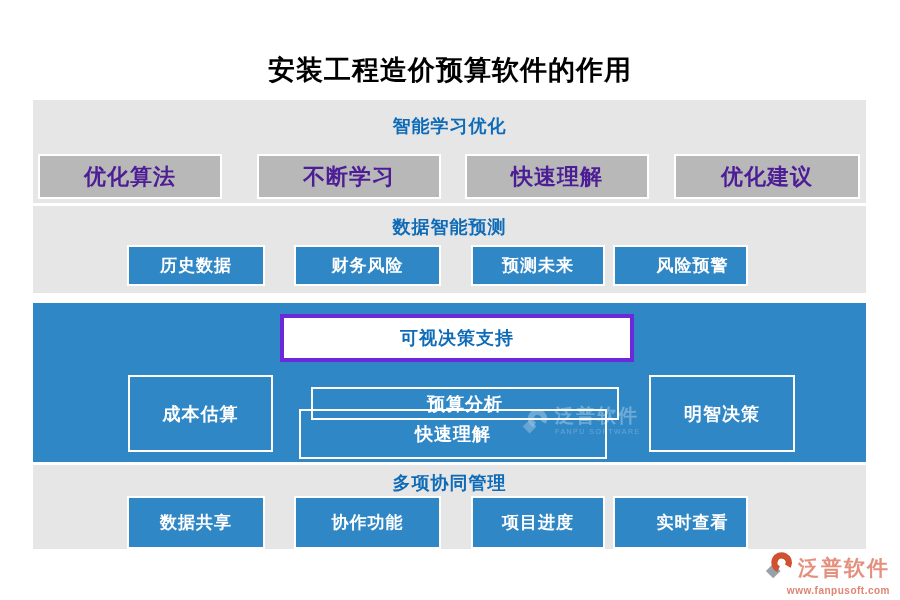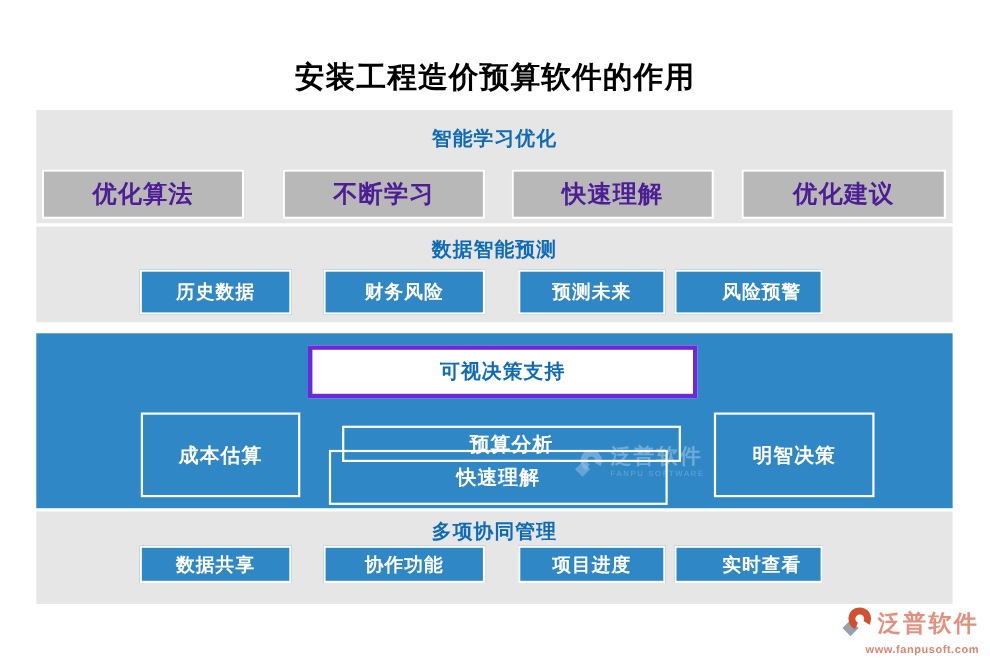--- a/index.html
+++ b/index.html
@@ -47,21 +47,21 @@
     letter-spacing:1px;
   }
   .btn.graybtn{
     background:#b8b8b8;color:#4c1d95;font-size:22px;
     top:54px;height:45px;
   }
   .btn.bluebtn{
     background:#3087c6;color:#ffffff;font-size:17px;
   }
   .band-s2 .bluebtn{top:39px;height:41px;}
-  .band-s4 .bluebtn{top:31px;height:34px;}
+  .band-s4 .bluebtn{top:31px;height:53px;}
 
   
   .s1-b0{left:5px;width:184px;}
   .s1-b1{left:224px;width:184px;text-align:center;}
   .s1-b2{left:432px;width:184px;}
   .s1-b3{left:641px;width:186px;}
 
   
   .c-b0{left:94px;width:138px;}
   .c-b1{left:261px;width:147px;}

